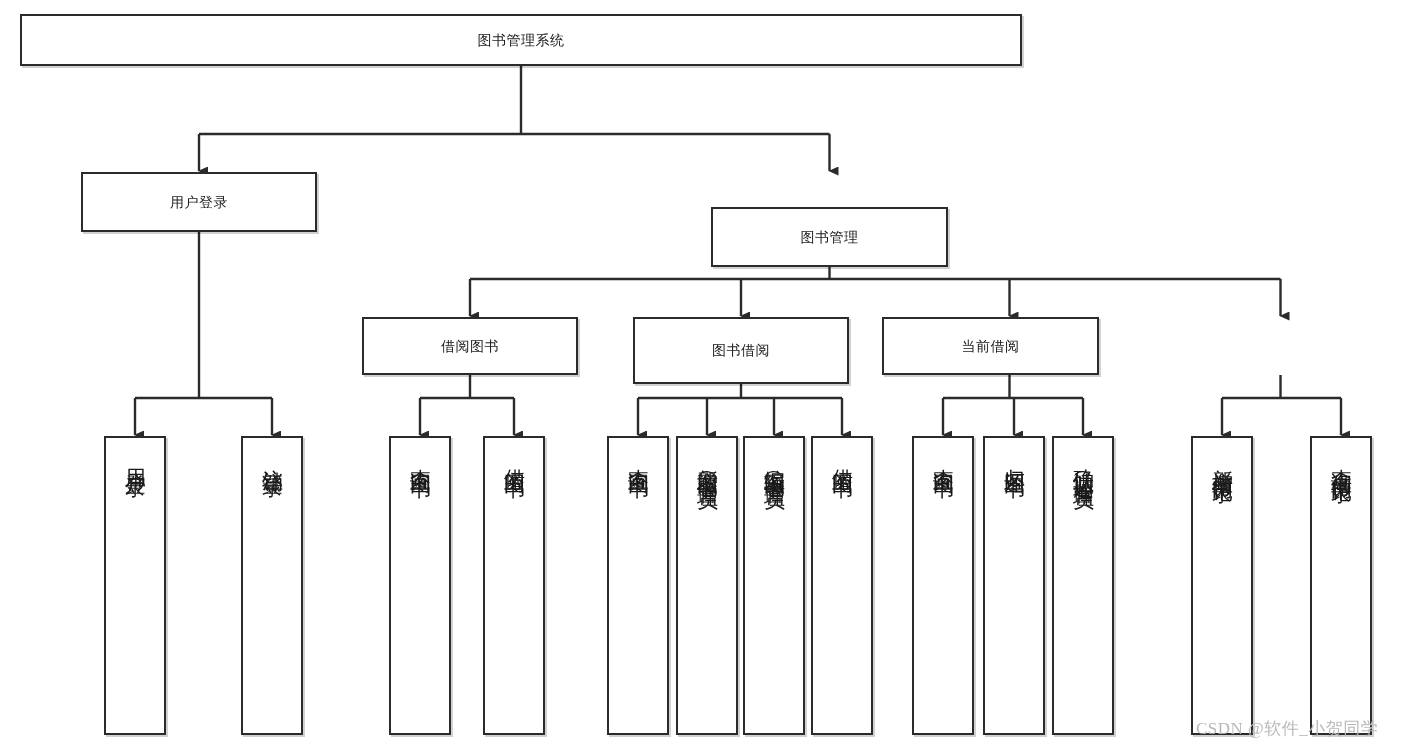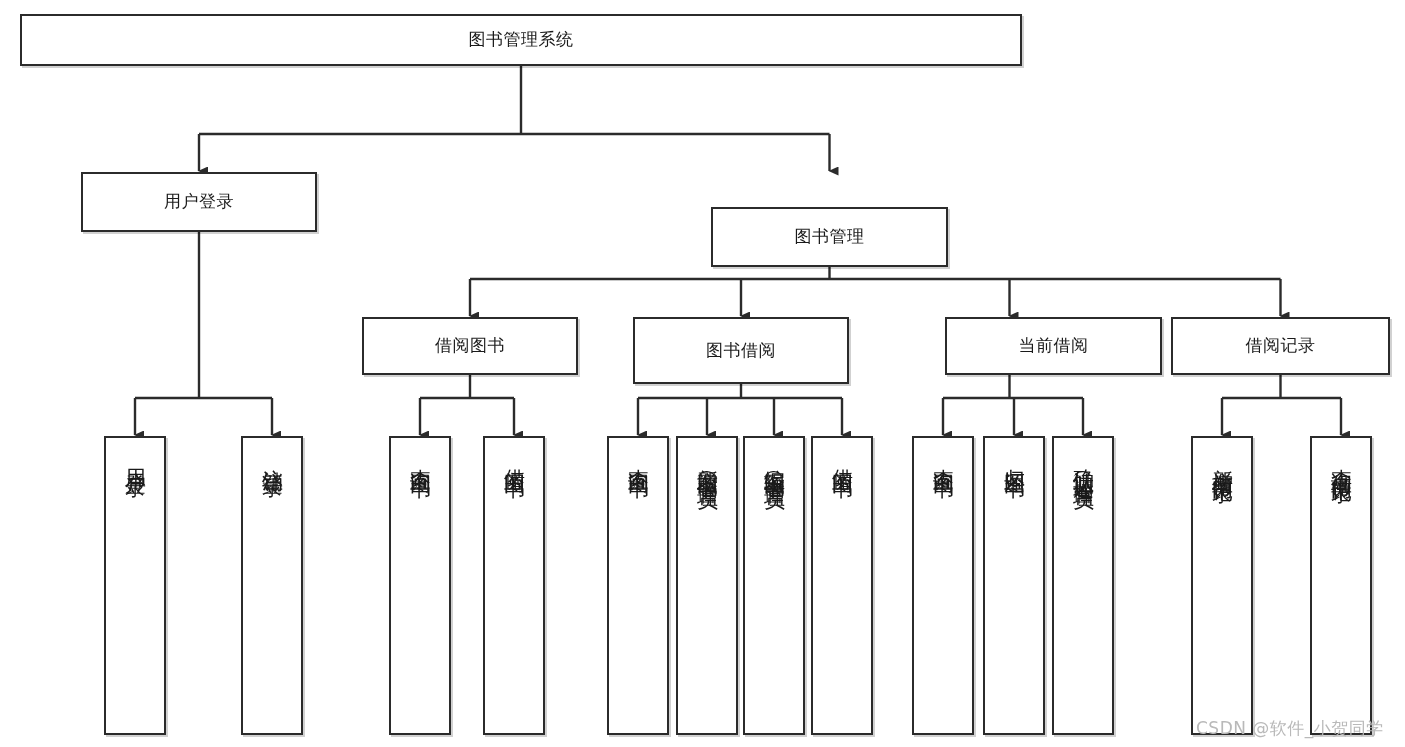--- a/index.html
+++ b/index.html
@@ -32,21 +32,21 @@
     box-sizing: border-box;
     border: 2px solid #2b2b2b;
     background: #ffffff;
     display: flex;
     align-items: center;
     justify-content: center;
     box-shadow: 2px 2px 0 rgba(0,0,0,0.18);
   }
   .node-label {
     color: #1a1a1a;
-    font-size: 17px;
+    font-size: 14px;
     line-height: 1.15;
     letter-spacing: 0.5px;
     white-space: nowrap;
     text-align: center;
   }
   .node-box.leaf {
     align-items: flex-start;
     justify-content: center;
     padding-top: 14px;
   }
@@ -125,25 +125,22 @@
   <div class="node-box" style="left: 711px; top: 172px; width: 237px; height: 60px; margin-top: 35px;">
     <span class="node-label">图书管理</span>
   </div>
 
   <div class="node-box" style="left: 362px; top: 317px; width: 216px; height: 58px;">
     <span class="node-label">借阅图书</span>
   </div>
   <div class="node-box" style="left: 633px; top: 317px; width: 216px; height: 67px;">
     <span class="node-label">图书借阅</span>
   </div>
-  <div class="node-box" style="left: 945px; top: 317px; width: 217px; height: 58px;">
+  <div class="node-box" style="left: 882px; top: 317px; width: 217px; height: 58px;">
     <span class="node-label">当前借阅</span>
-  </div>
-  <div class="node-box" style="left: 1171px; top: 317px; width: 219px; height: 58px;">
-    <span class="node-label">借阅记录</span>
   </div>
 
   <div class="node-box leaf" style="left: 104px; top: 436px; width: 62px; height: 299px;">
     <span class="node-label">用户登录</span>
   </div>
   <div class="node-box leaf" style="left: 241px; top: 436px; width: 62px; height: 299px;">
     <span class="node-label">注销登录</span>
   </div>
 
   <div class="node-box leaf" style="left: 389px; top: 436px; width: 62px; height: 299px;">
@@ -176,14 +173,14 @@
     <span class="node-label">确认归还（管理员）</span>
   </div>
 
   <div class="node-box leaf" style="left: 1191px; top: 436px; width: 62px; height: 299px;">
     <span class="node-label">新增借阅记录</span>
   </div>
   <div class="node-box leaf" style="left: 1310px; top: 436px; width: 62px; height: 299px;">
     <span class="node-label">查询借阅记录</span>
   </div>
 
-  <div class="watermark" style="left: 1196px; top: 717px; color: rgb(185, 185, 185);">CSDN @软件_小贺同学</div>
+  <div class="watermark" style="left: 1196px; top: 717px; color: rgb(185, 185, 185); font-family: Liberation Serif, serif;">CSDN @软件_小贺同学</div>
 </div>
 
 </body></html>

